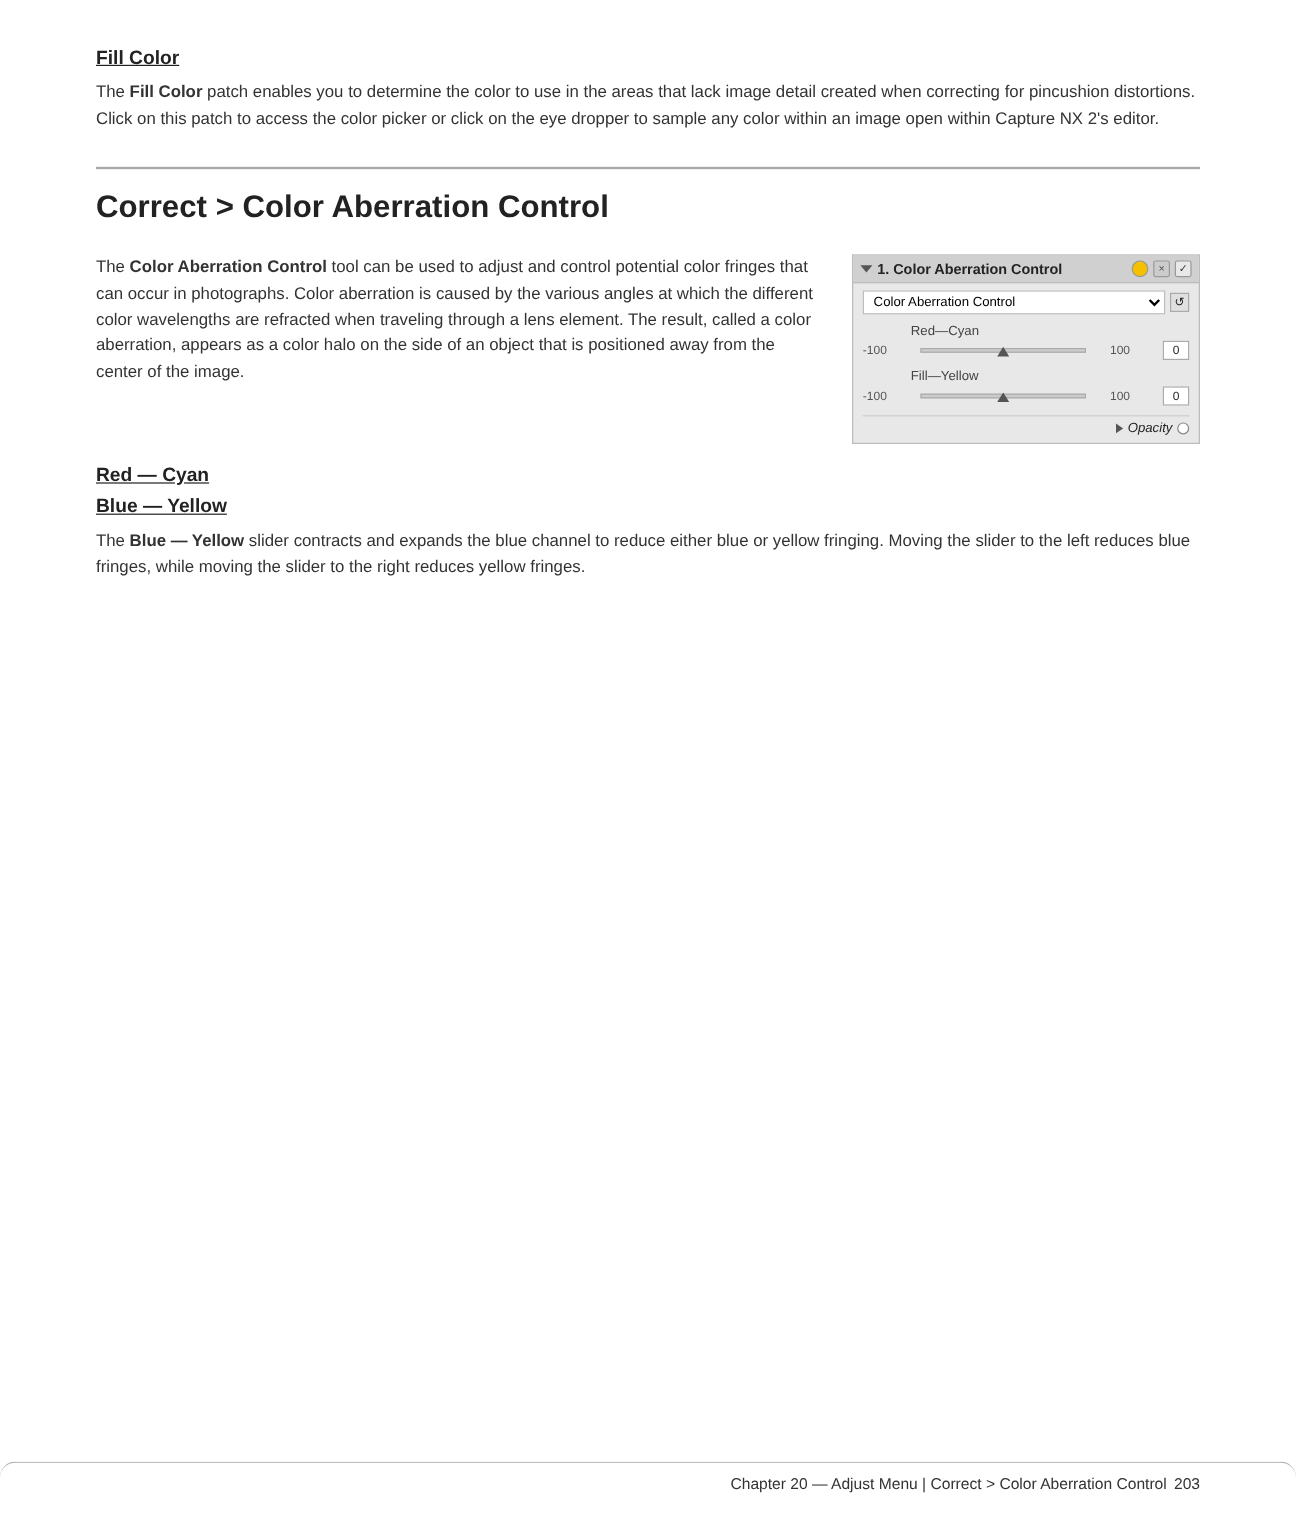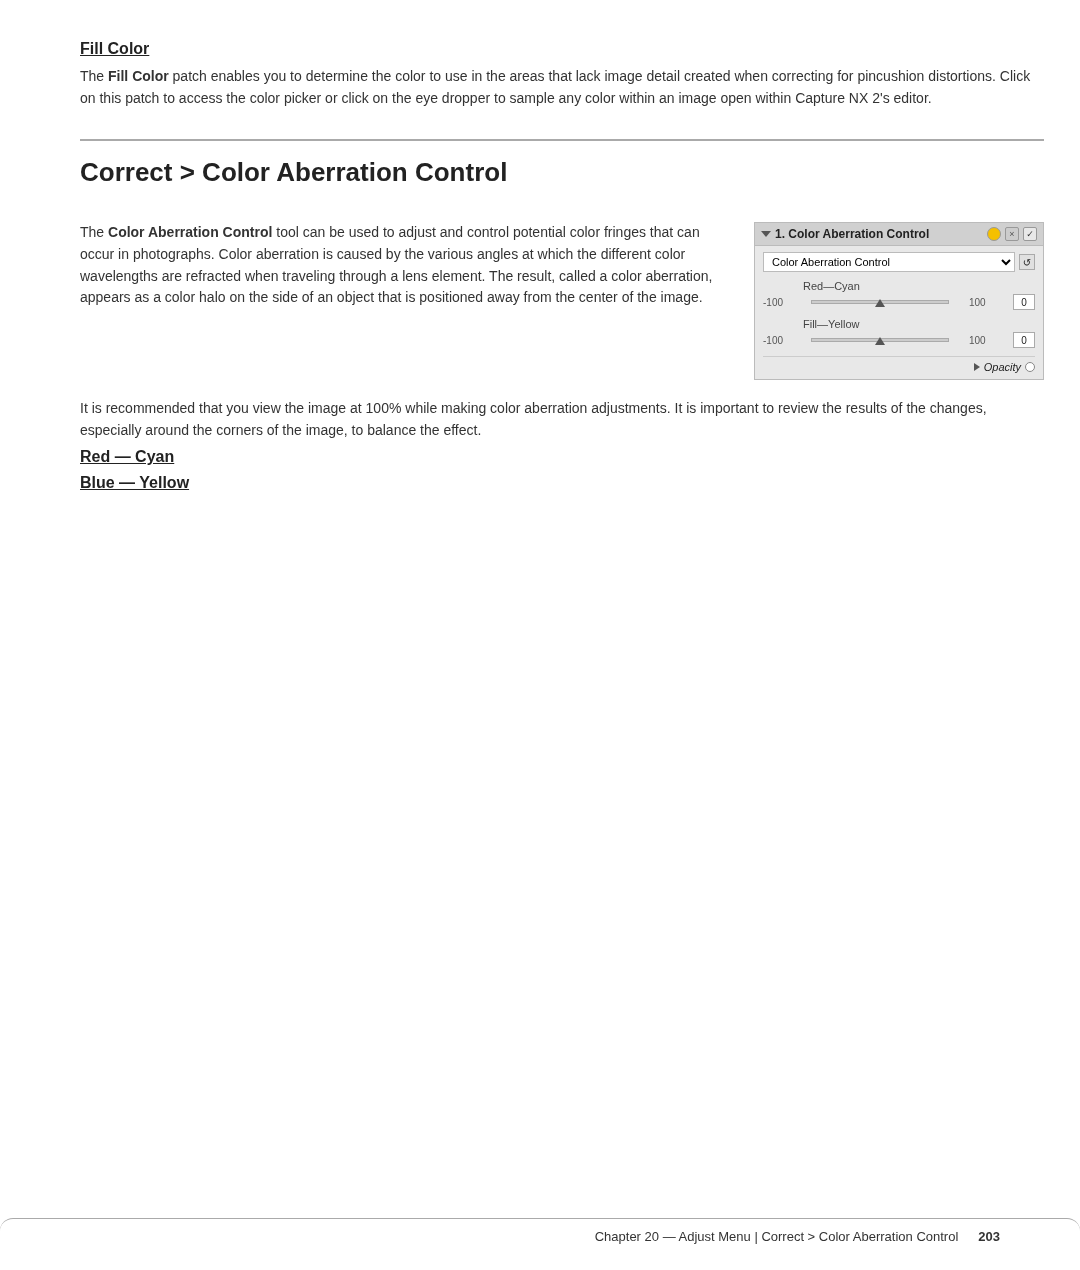--- a/index.html
+++ b/index.html
@@ -8,21 +8,21 @@
       width: 1080px;
       height: 1270px;
       background: #ffffff;
       font-family: Arial, Helvetica, sans-serif;
       font-size: 15px;
       color: #222;
       position: relative;
     }
 
     .page-content {
-      padding: 40px 36px 60px 80px;
+      padding: 40px 80px 60px 80px;
       max-width: 1080px;
     }
 
     
     .fill-color-heading {
       font-size: 16px;
       font-weight: bold;
       text-decoration: underline;
       margin-bottom: 8px;
     }
@@ -33,21 +33,21 @@
       color: #333;
       margin-bottom: 30px;
     }
 
     
     .section-heading {
       font-size: 26px;
       font-weight: bold;
       border-top: 2px solid #aaa;
       padding-top: 16px;
-      margin-bottom: 34px;
+      margin-bottom: 24px;
     }
 
     .two-column {
       display: flex;
       gap: 30px;
       margin-bottom: 18px;
     }
 
     .left-text {
       flex: 1;
@@ -286,22 +286,22 @@
       padding: 10px 80px;
       display: flex;
       justify-content: flex-end;
       align-items: center;
       font-size: 13px;
       color: #333;
       border-radius: 13px;
     }
 
     .footer-page-num {
-      font-weight: bold;
-      margin-left: 20px;
+      font-weight: normal;
+      margin-left: 6px;
     }
 
     strong {
       font-weight: bold;
     }
   </style>
 </head>
 <body>
 
 <div class="page-content">
@@ -365,27 +365,27 @@
 
         <div class="widget-opacity-row">
           <span class="opacity-triangle"></span>
           <span>Opacity</span>
           <span class="radio-btn"></span>
         </div>
       </div>
     </div>
   </div>
 
-  <p class="below-widget-text">
-    It is recommended that you view the image at 100% while making color aberration adjustments. It is important to review the results of the changes, especially around the corners of the image, to balance the effect.
+
+
+  <h3 class="sub-heading">Red — Cyan</h3>
+
+  <h3 class="sub-heading">Blue — Yellow</h3>
+  <p class="sub-desc">
+    The <strong>Blue — Yellow</strong> slider contracts and expands the blue channel to reduce either blue or yellow fringing. Moving the slider to the left reduces blue fringes, while moving the slider to the right reduces yellow fringes.
   </p>
-
-
-  <h3 class="sub-heading">Red — Cyan</h3>
-
-  <h3 class="sub-heading">Blue — Yellow</h3>
 
 </div>
 
 <div class="page-footer">
   <span>Chapter 20 — Adjust Menu | Correct &gt; Color Aberration Control</span>
   <span class="footer-page-num">203</span>
 </div>
 
 </body></html>

